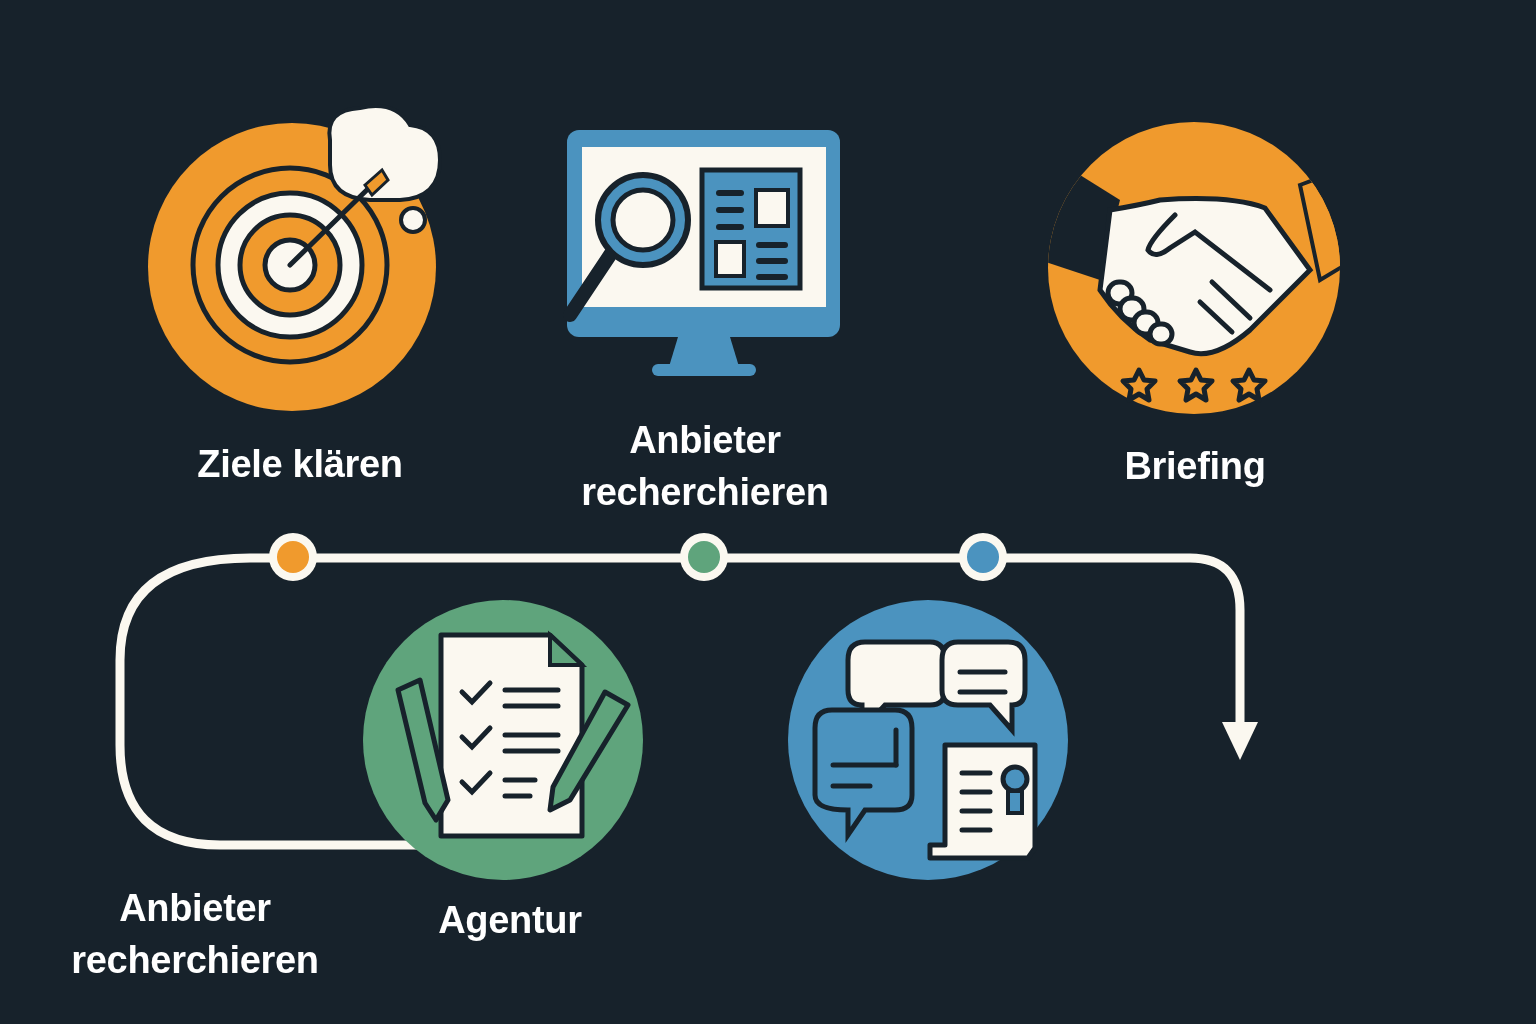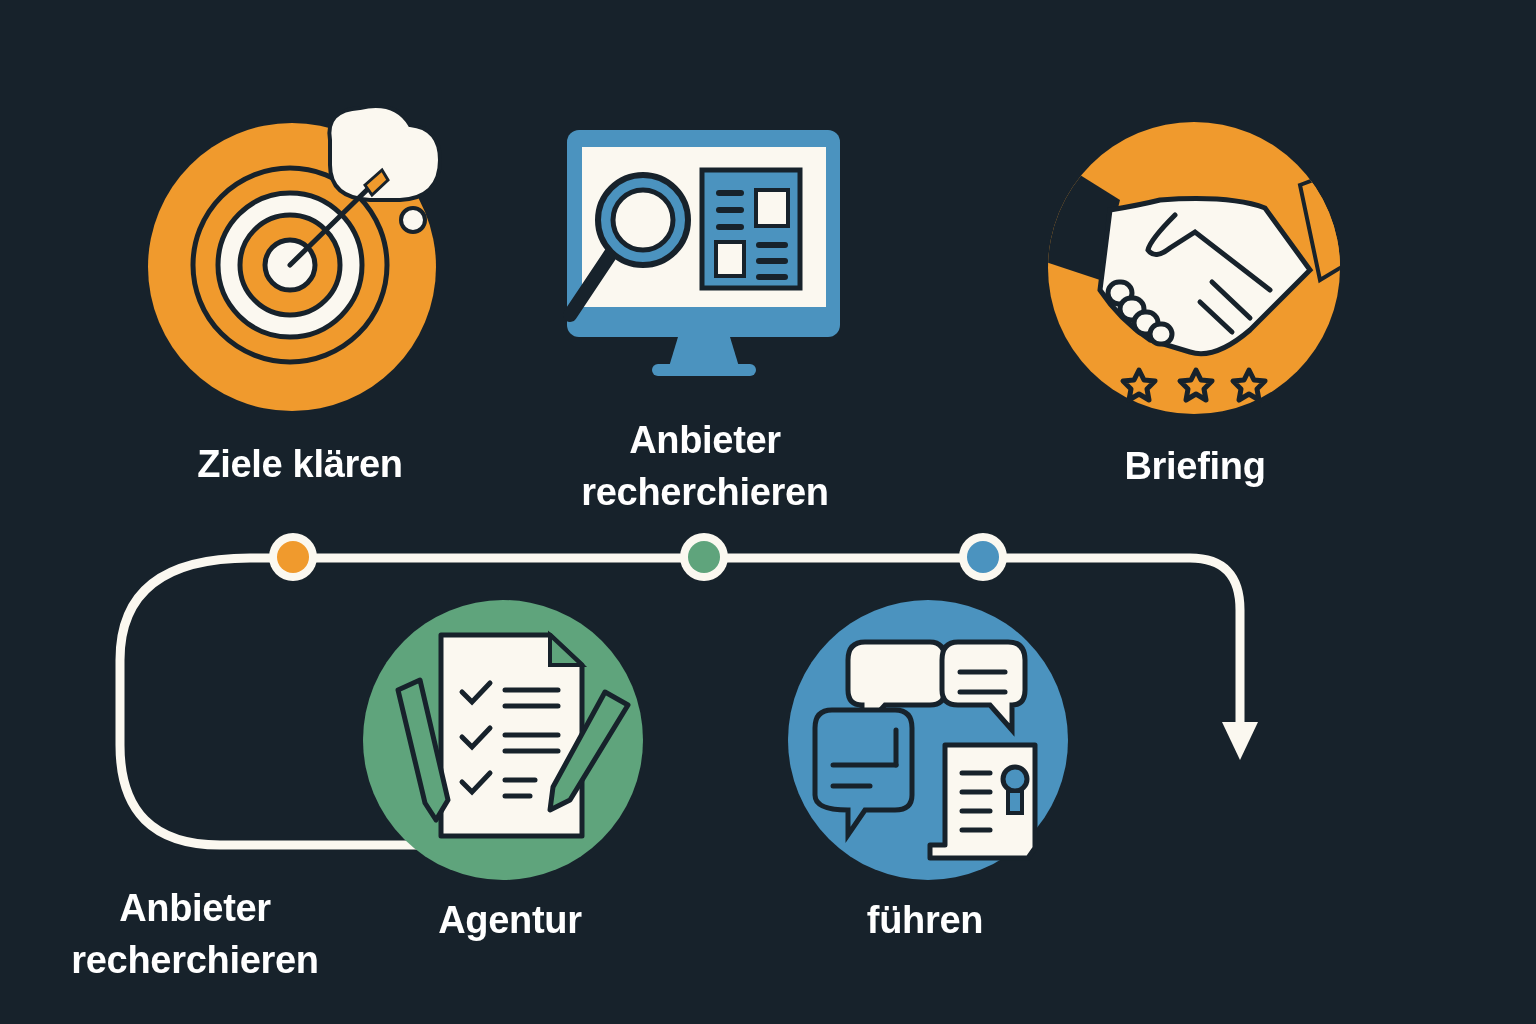--- a/index.html
+++ b/index.html
@@ -156,16 +156,15 @@
 <div class="label" style="left:40px;top:882px;width:310px;">
   <span>Anbieter</span>
   <span>recherchieren</span>
 </div>
 
 <div class="label" style="left:380px;top:894px;width:260px;">
   <span>Agentur</span>
 </div>
 
 <div class="label" style="left:790px;top:894px;width:270px;">
-  <span>führen</span>
 </div>
 
 </div>
 
 </body></html>

